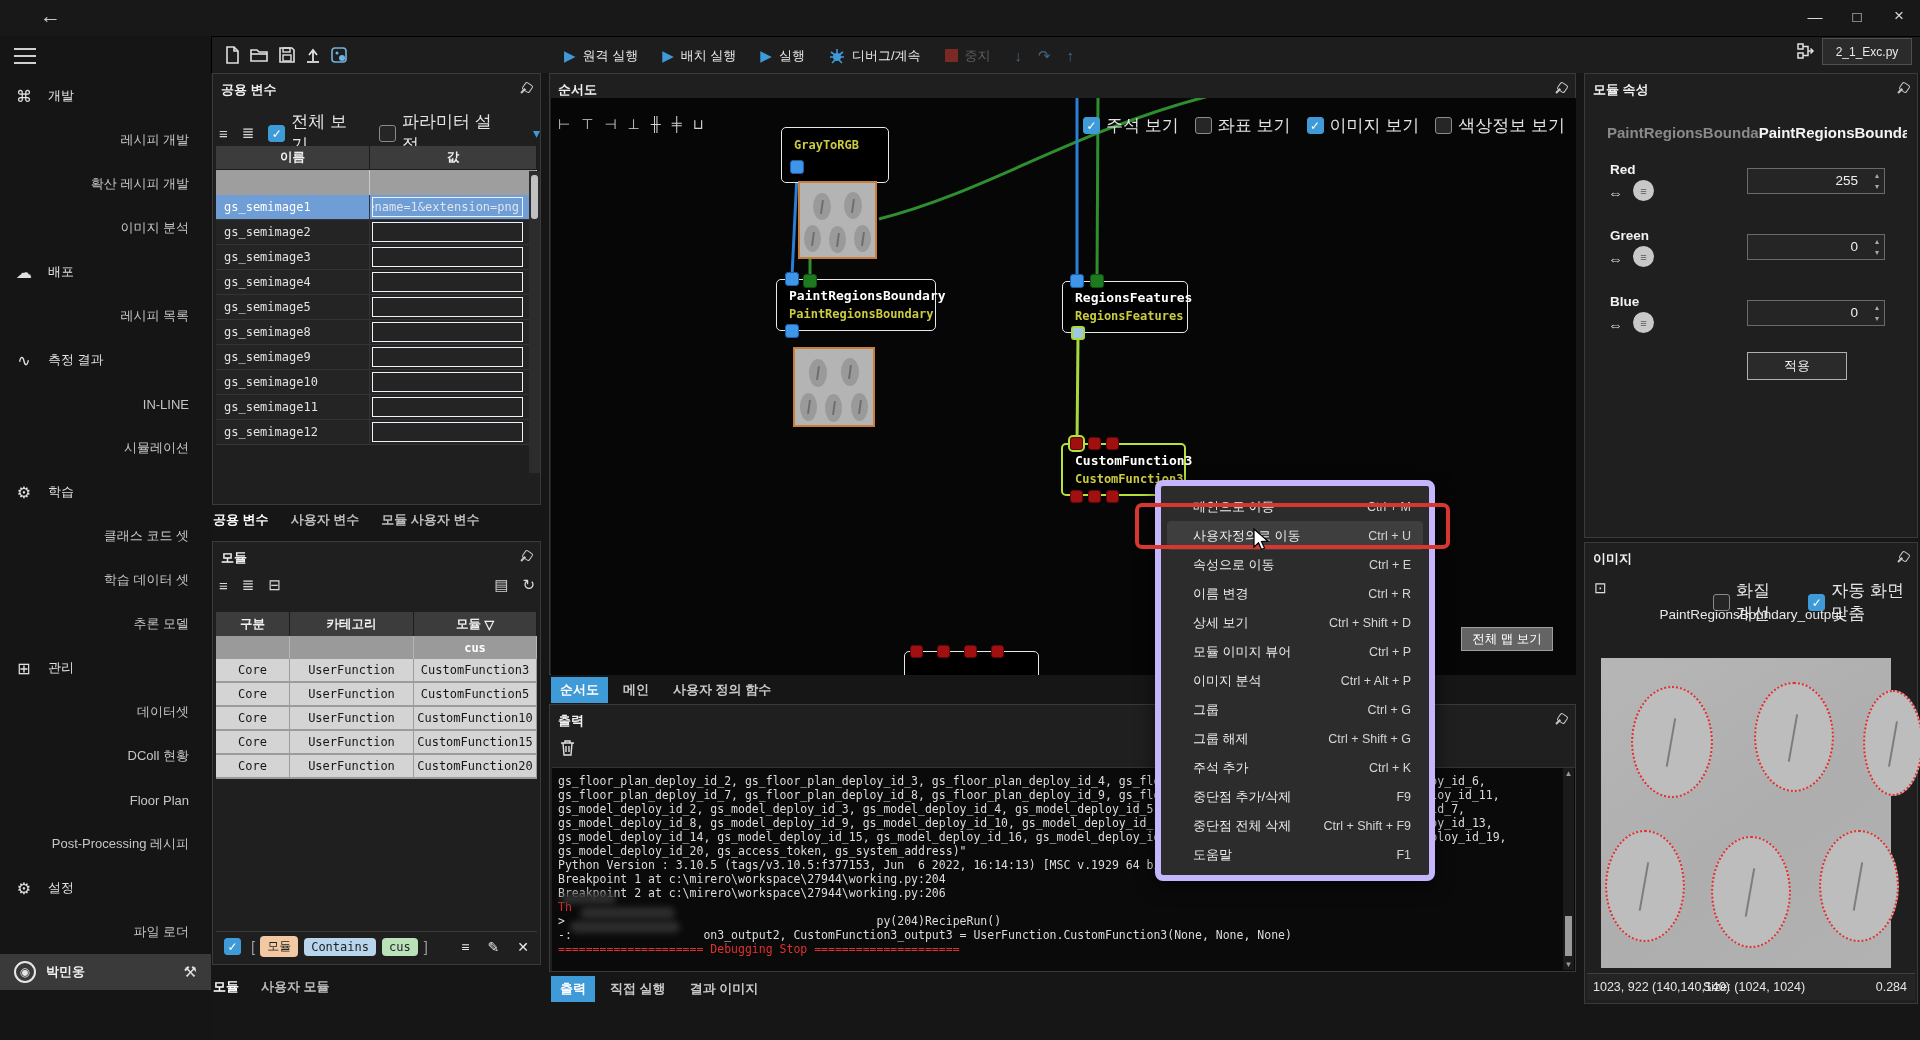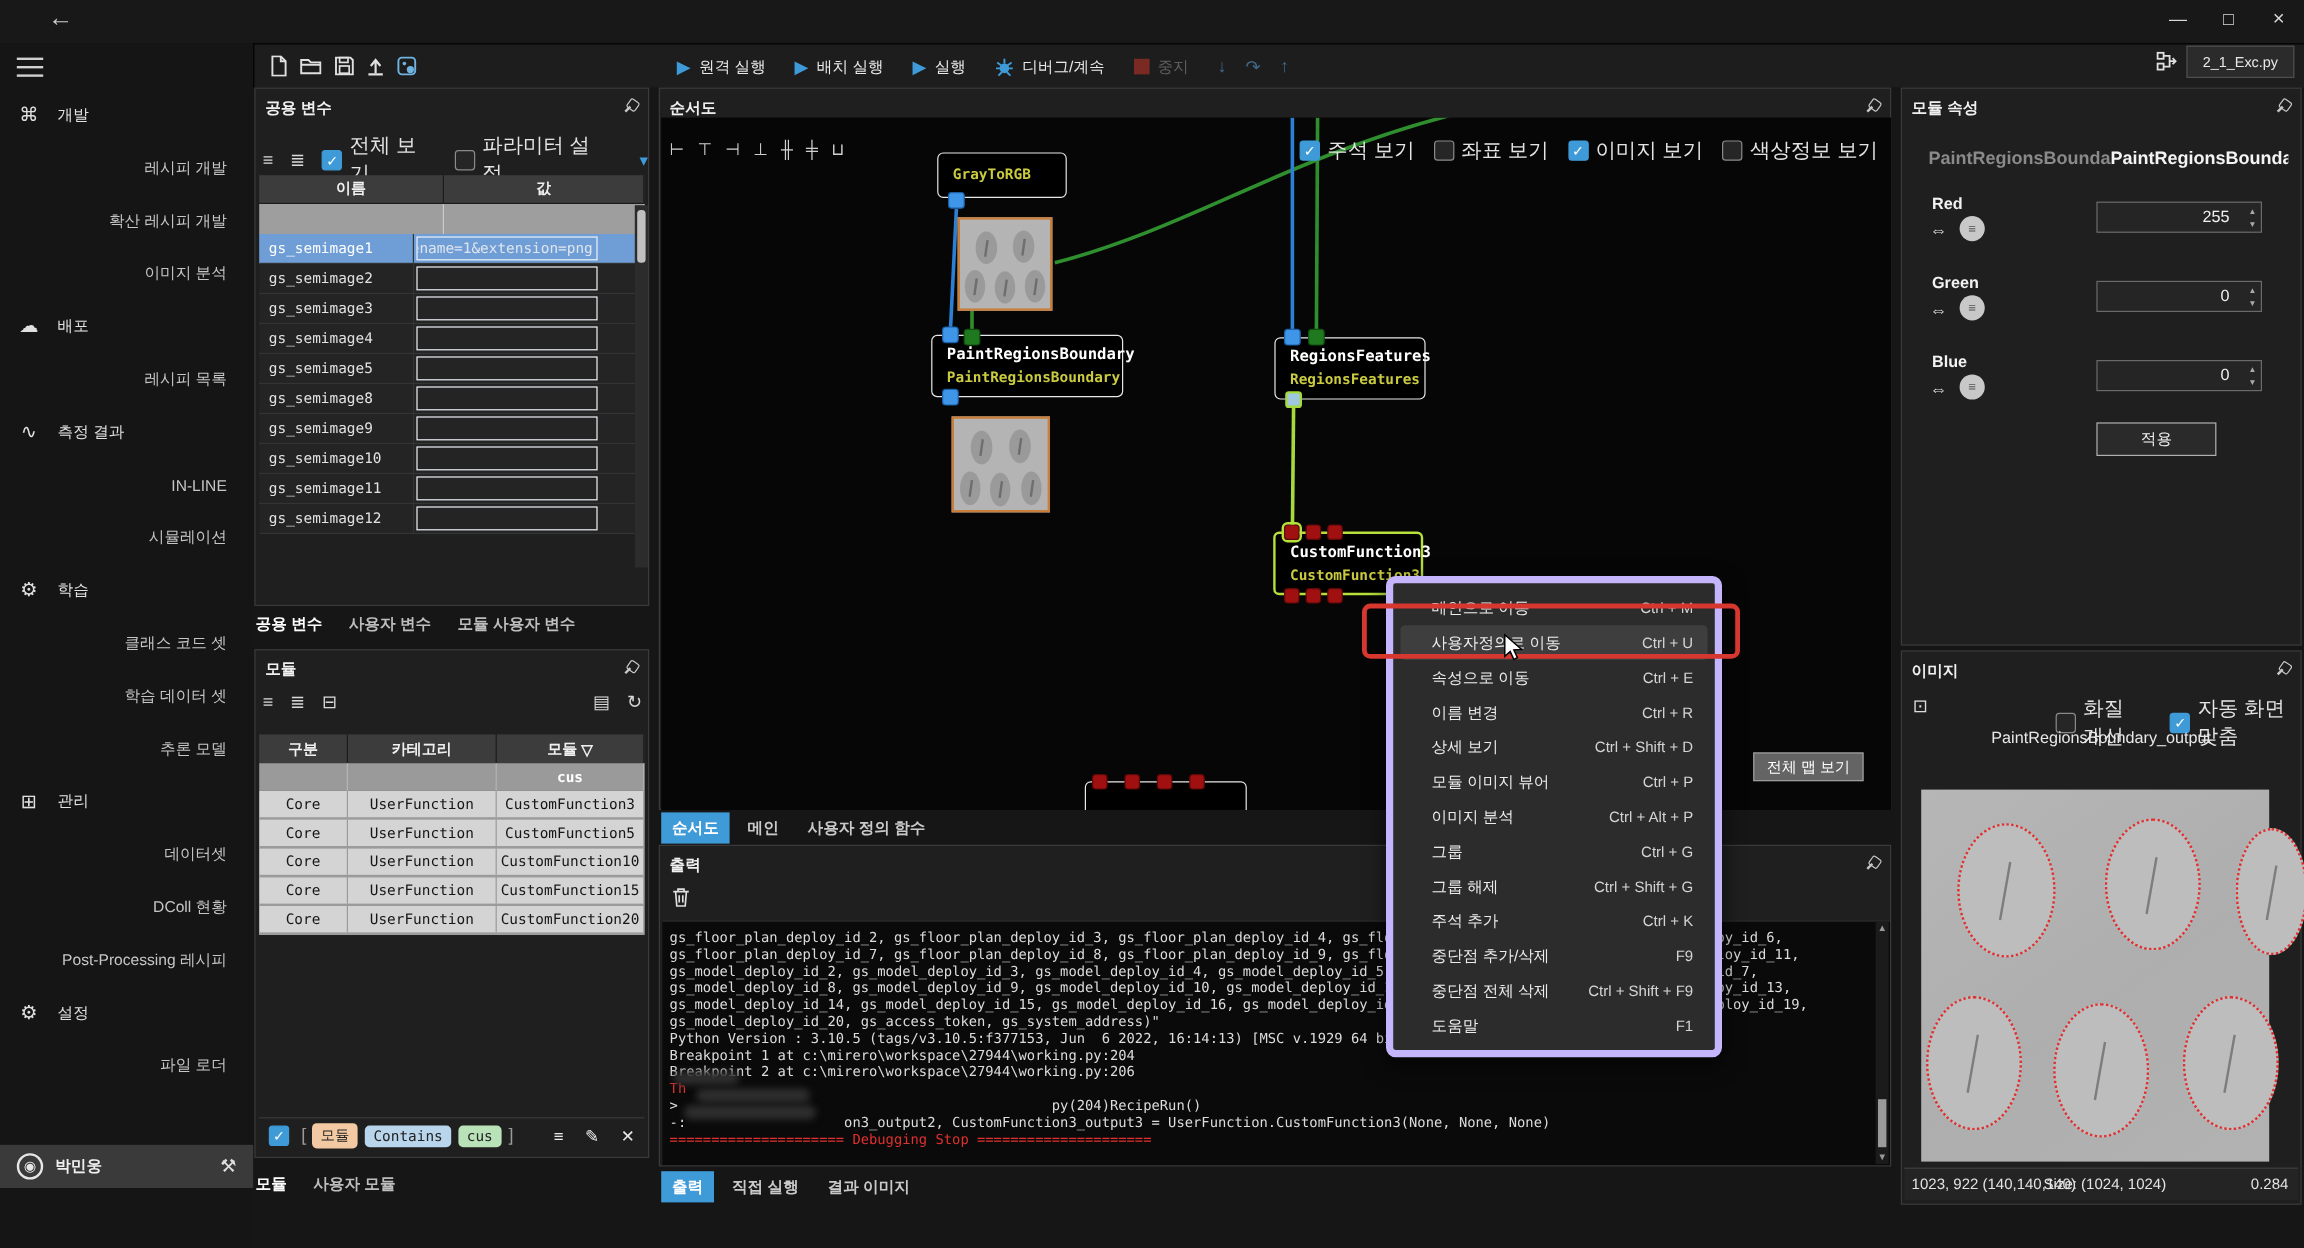--- a/index.html
+++ b/index.html
@@ -53,21 +53,21 @@
 
   
   #sv-toolbar { position:absolute; left:6px; top:36px; display:flex; align-items:center; }
   .mini-icon { color:#d8d8d8; font-size:15px; margin-right:14px; }
   #sv-table { position:absolute; left:3px; top:72px; width:321px; }
   .sv-hrow { display:flex; height:24px; background:#3c3c3c; border-bottom:1px solid #1c1c1c; }
   .sv-hcell { font-size:12.5px; font-weight:bold; color:#f0f0f0; display:flex; align-items:center; justify-content:center; border-right:1px solid #1c1c1c; }
   .sv-filter { display:flex; height:25px; background:#9e9e9e; }
   .sv-filter div { border-right:1px solid #c9c9c9; }
   .sv-row { display:flex; height:25px; background:#242424; border-bottom:1px solid #343434; }
-  .sv-name { width:129px; font-family:"DejaVu Sans Mono",monospace; font-size:12px; color:#e2e2e2; display:flex; align-items:center; padding-left:8px; border-right:1px solid #343434; }
+  .sv-name { width:154px; font-family:"DejaVu Sans Mono",monospace; font-size:12px; color:#e2e2e2; display:flex; align-items:center; padding-left:8px; border-right:1px solid #343434; }
   .sv-val { width:155px; position:relative; }
   .sv-row.sel { background:#6f9ed6; }
   .sv-row.sel .sv-name { color:#ffffff; }
   .sv-input { position:absolute; left:2px; right:2px; top:2px; bottom:2px; border:1px solid #eef2f8; font-family:"DejaVu Sans Mono",monospace; font-size:12px; color:#dfe5ee; display:flex; align-items:center; justify-content:flex-end; padding:0 3px; overflow:hidden; white-space:nowrap; }
   #sv-scroll { position:absolute; right:0px; top:97px; width:11px; height:302px; background:#2c2c2c; }
   #sv-thumb { position:absolute; left:2px; top:4px; width:7px; height:44px; background:#c0c0c0; border-radius:3px; }
 
   .tabs-row { position:absolute; display:flex; align-items:center; }
   .tab-plain { font-size:13px; font-weight:bold; color:#bdbdbd; margin-right:22px; }
   .tab-plain.on { color:#ffffff; }
@@ -231,20 +231,24 @@
           <span class="sb-glyph">⊞</span>
           <span class="sb-label">관리</span>
         </div>
         <div class="sb-item sb-sub">
 
           <span class="sb-label">데이터셋</span>
         </div>
         <div class="sb-item sb-sub">
 
           <span class="sb-label">DColl 현황</span>
+        </div>
+        <div class="sb-item sb-sub">
+
+          <span class="sb-label">Floor Plan</span>
         </div>
         <div class="sb-item sb-sub">
 
           <span class="sb-label">Post-Processing 레시피</span>
         </div>
         <div class="sb-item">
           <span class="sb-glyph">⚙</span>
           <span class="sb-label">설정</span>
         </div>
         <div class="sb-item sb-sub">
@@ -514,21 +518,21 @@
     <div id="fc-canvas">
       <svg class="abs" style="left:0;top:0;" width="1025" height="577">
         <path d="M246,76 L241,178" stroke="#2b7fd4" stroke-width="3" fill="none"></path>
         <path d="M259,161 L259,181" stroke="#2f8f2f" stroke-width="3" fill="none"></path>
         <path d="M328,121 C440,92 520,34 658,-2" stroke="#2f8f2f" stroke-width="3" fill="none"></path>
         <path d="M526,0 L526,180" stroke="#2b7fd4" stroke-width="3" fill="none"></path>
         <path d="M547,0 L546,181" stroke="#2f8f2f" stroke-width="3" fill="none"></path>
         <path d="M527,240 L526,346" stroke="#a6d93c" stroke-width="3" fill="none"></path>
       </svg>
 
-      <div class="node" style="left:230px; top:29px; width:108px; height:38px;">
+      <div class="node" style="left:230px; top:29px; width:108px; height:56px;">
         <span class="ns" style="top:10px;">GrayToRGB</span>
       </div>
       <div class="port port-blue" style="left:239px; top:62px;"></div>
 
       <div class="thumb" style="left:247px; top:83px; width:79px; height:78px;">
         <div class="th-ell" style="left:13px; top:10px; width:18px; height:27px;"></div>
         <div class="th-ell" style="left:44px; top:9px; width:18px; height:27px;"></div>
         <div class="th-ell" style="left:4px; top:42px; width:17px; height:27px;"></div>
         <div class="th-ell" style="left:29px; top:43px; width:17px; height:27px;"></div>
         <div class="th-ell" style="left:54px; top:42px; width:17px; height:27px;"></div>

